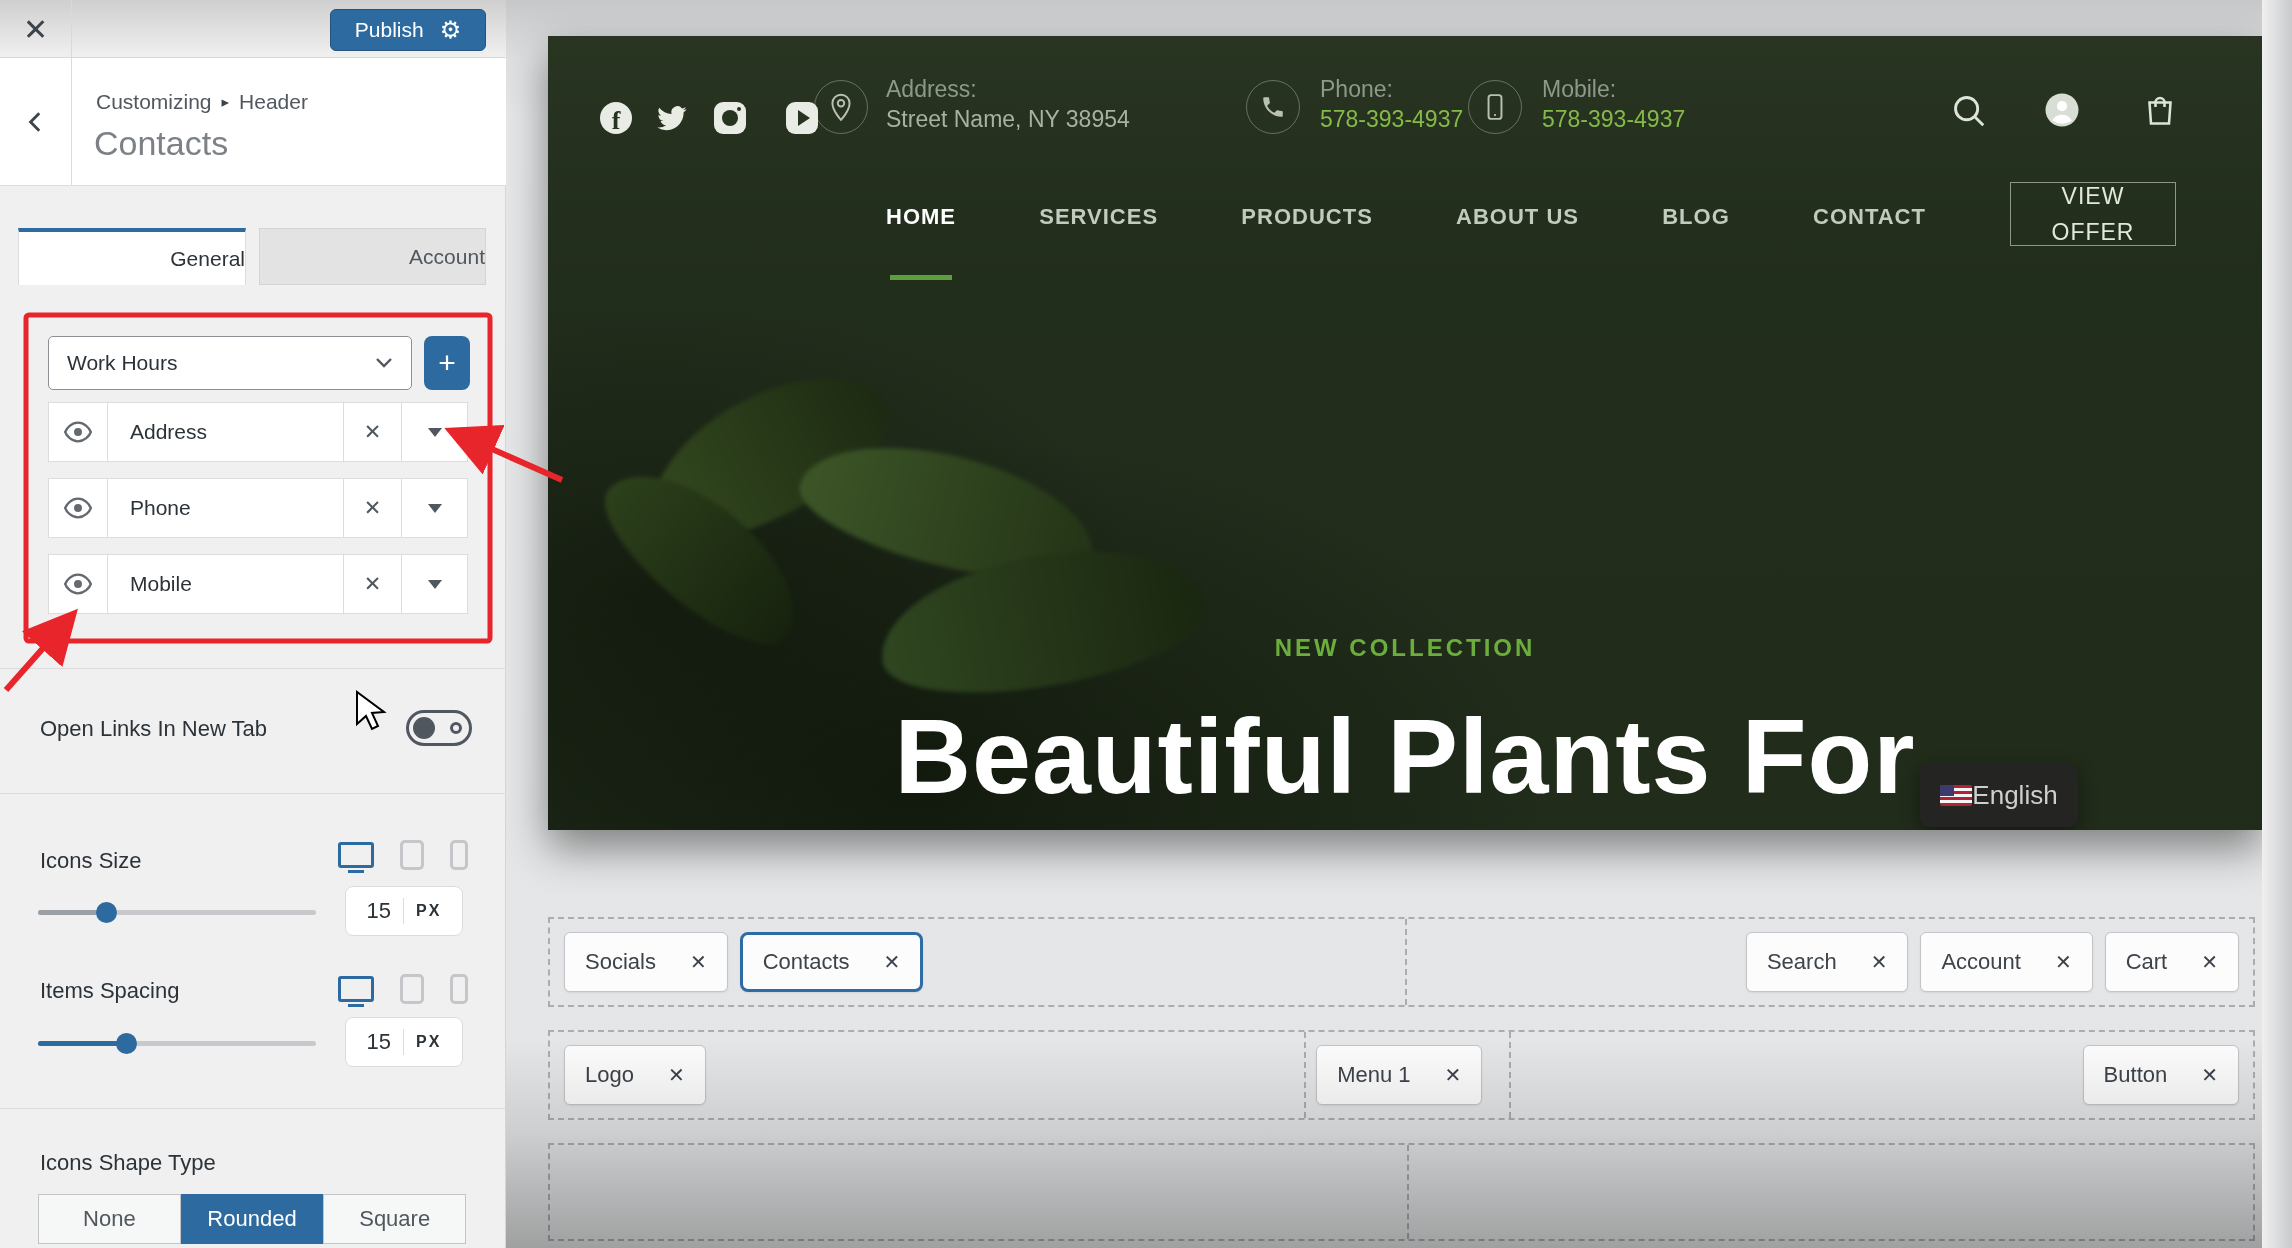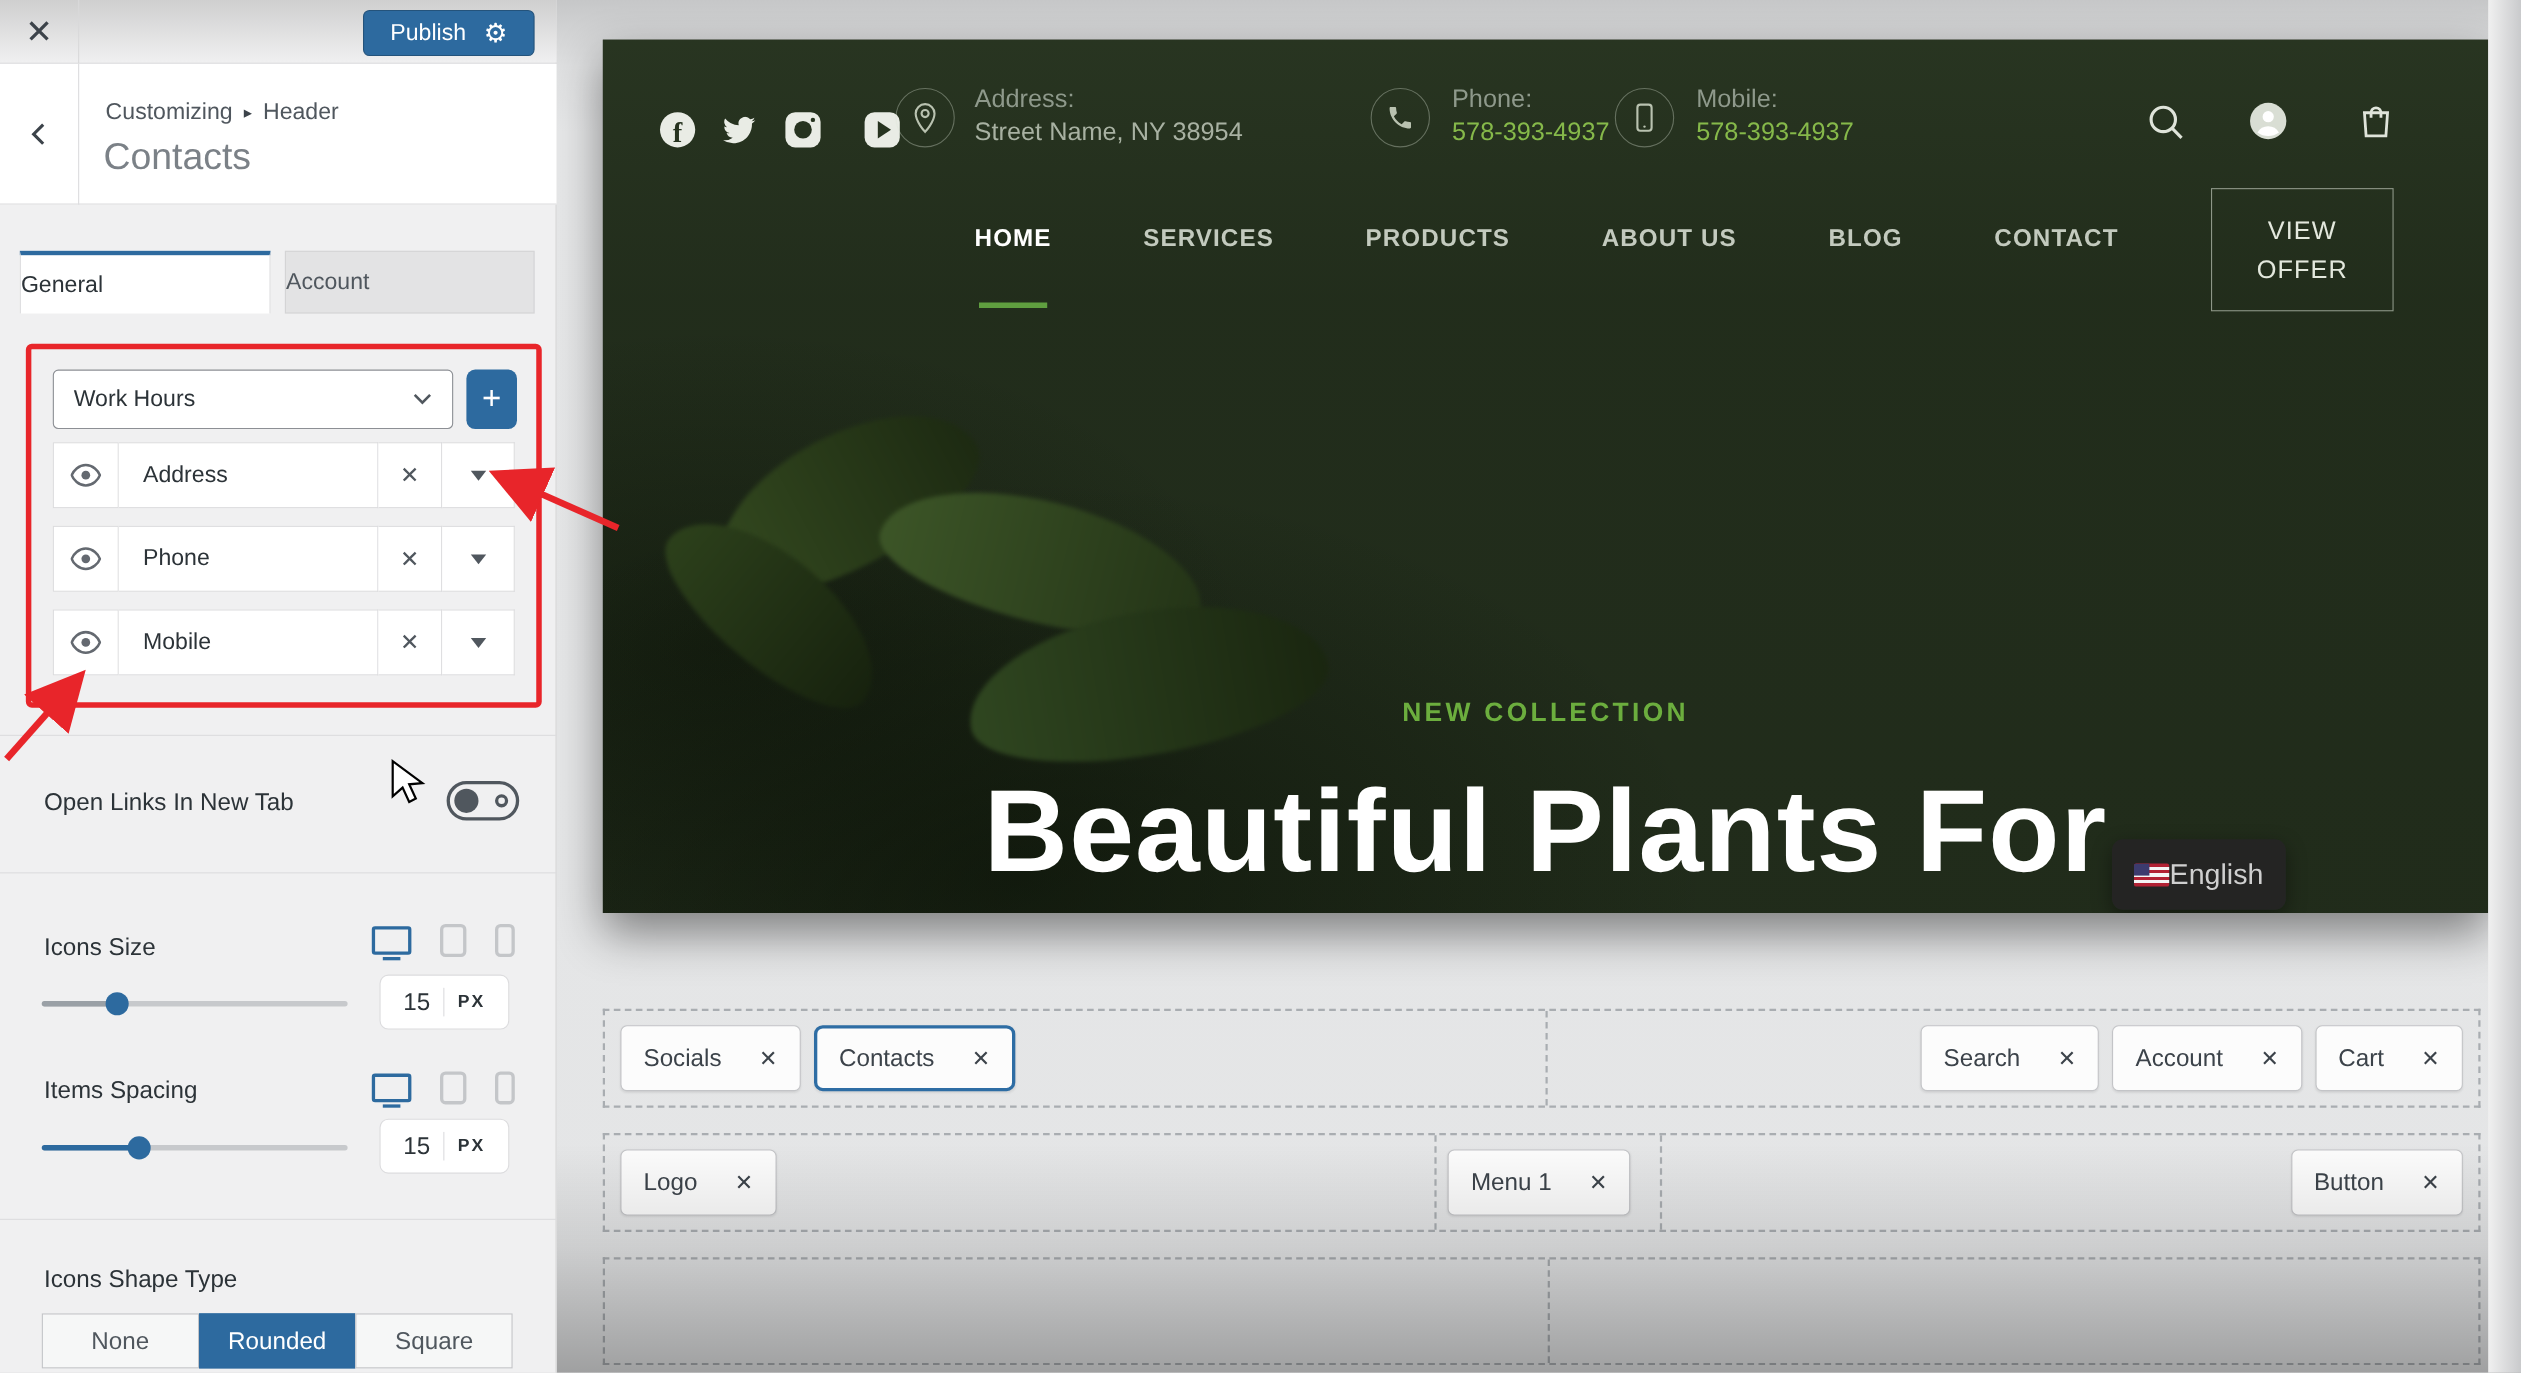--- a/index.html
+++ b/index.html
@@ -98,22 +98,22 @@
   .publish-btn .gear { font-family:"DejaVu Sans", sans-serif; font-size:24px; line-height:1; }
 
   .sb-header { position:absolute; left:0; top:58px; width:506px; height:128px; background:#ffffff;
     border-bottom:1px solid #dcdcde; }
   .back-cell { position:absolute; left:0; top:0; width:72px; height:128px; border-right:1px solid #dcdcde;
     display:flex; align-items:center; justify-content:center; }
   .crumb { position:absolute; left:96px; top:32px; color:#50575e; font-size:21px; display:flex; gap:10px; align-items:center; }
   .crumb .sep { font-size:15px; color:#3c434a; }
   .panel-title { position:absolute; left:94px; top:66px; color:#7b8187; font-size:34px; font-weight:400; }
 
-  .tab { position:absolute; top:228px; height:57px; display:flex; align-items:center; justify-content:flex-start;
-    font-size:21px; color:#2c3338; }
+  .tab { position:absolute; top:228px; height:57px; display:flex; align-items:center; justify-content:flex-end;
+    font-size:21px; color:#2c3338;padding-left:20px; }
   .tab.active { left:18px; width:228px; background:#ffffff; border-top:4px solid #2d6a9f;
     border-left:1px solid #dcdcde; border-right:1px solid #dcdcde; }
   .tab.inactive { left:259px; width:227px; background:#e3e3e4; border:1px solid #d4d4d5; color:#50575e; }
 
   .wh-select { position:absolute; left:48px; top:336px; width:364px; height:54px; background:#fff;
     border:1px solid #8c8f94; border-radius:5px; display:flex; align-items:center;
     justify-content:space-between; padding:0 18px; font-size:21px; color:#2c3338; }
   .plus-btn { position:absolute; left:424px; top:336px; width:46px; height:54px; background:#2d6a9f;
     border-radius:8px; color:#fff; font-size:30px; display:flex; align-items:center; justify-content:center; }
 
@@ -259,21 +259,21 @@
       <div class="nav-item">
           <span>ABOUT US</span>
         </div>
       <div class="nav-item">
           <span>BLOG</span>
         </div>
       <div class="nav-item">
           <span>CONTACT</span>
         </div>
     </div>
-    <div class="abs view-offer" style="left:1462px;top:135px;width:166px;height:112px;text-align:center;">
+    <div class="abs view-offer" style="left:1462px;top:146px;width:166px;height:64px;text-align:center;">
       <span style="width:90px;">VIEW OFFER</span>
     </div>
 
     <div class="abs eyebrow" style="left:0;top:598px;width:1714px;">NEW COLLECTION</div>
     <div class="abs headline" style="left:0;top:660px;width:1714px;">Beautiful Plants For</div>
 
     <div class="abs lang" style="left:1372px;top:727px;width:158px;height:64px;">
       <div class="flag"></div>
       <span>English</span>
     </div>

